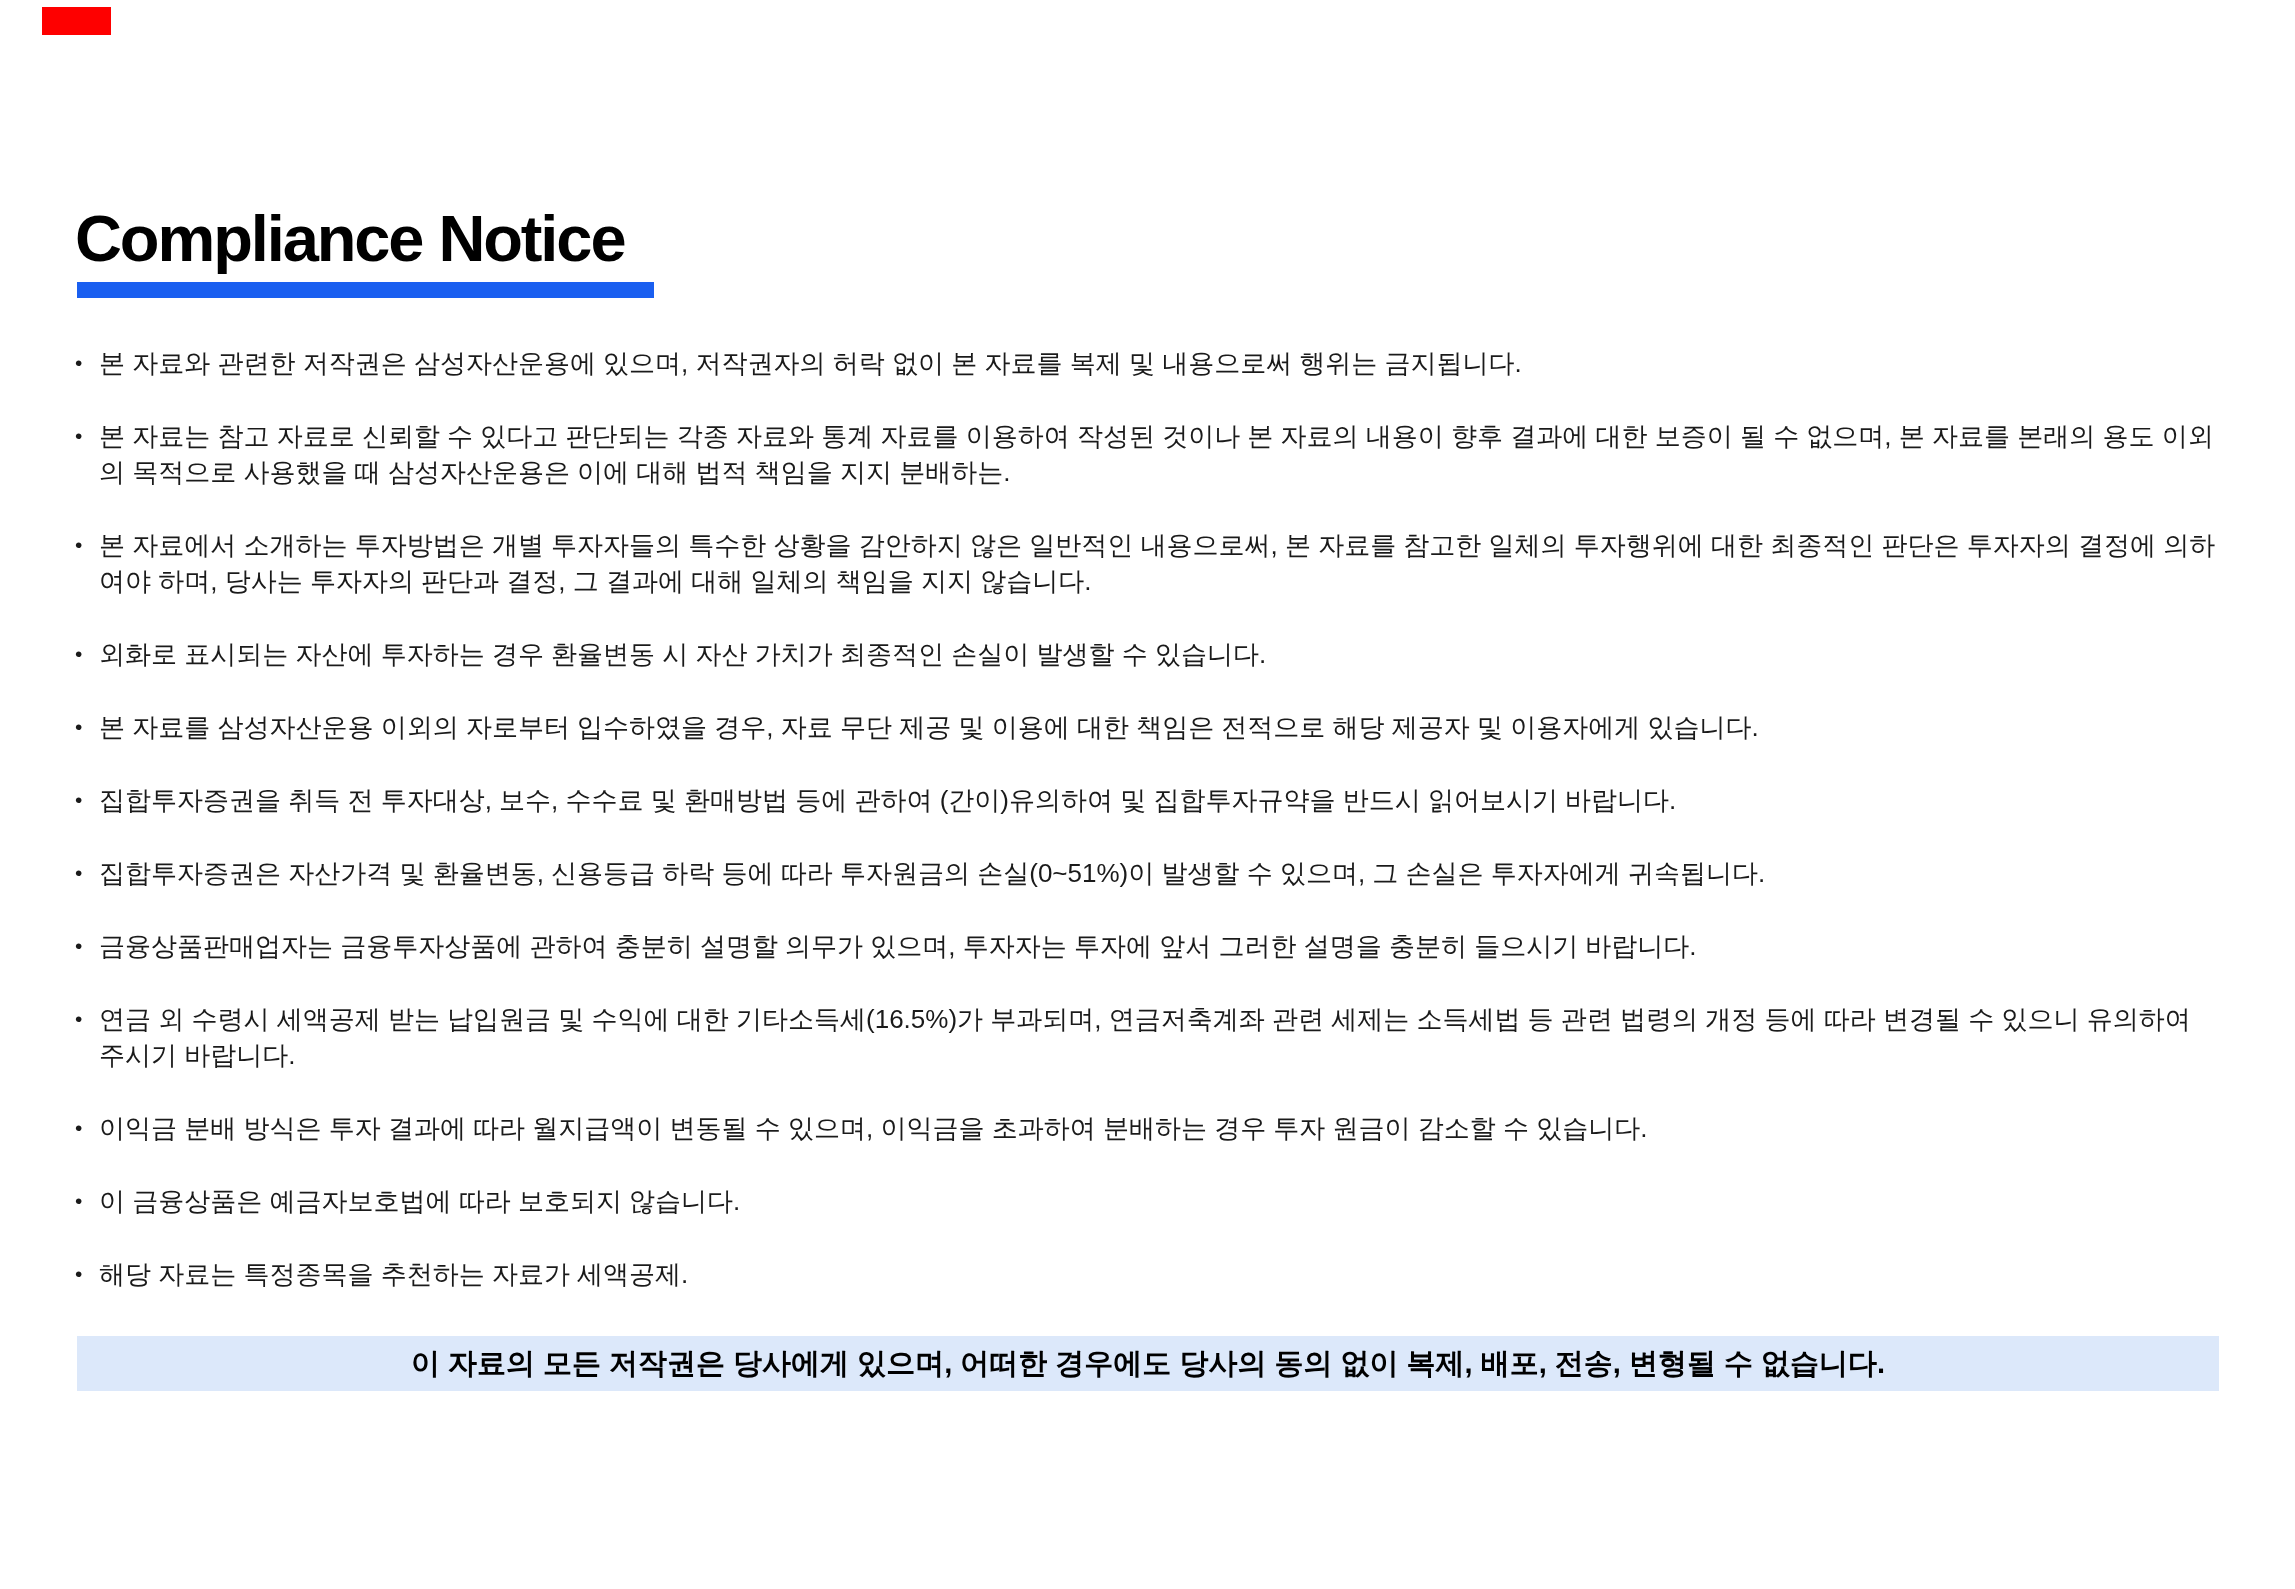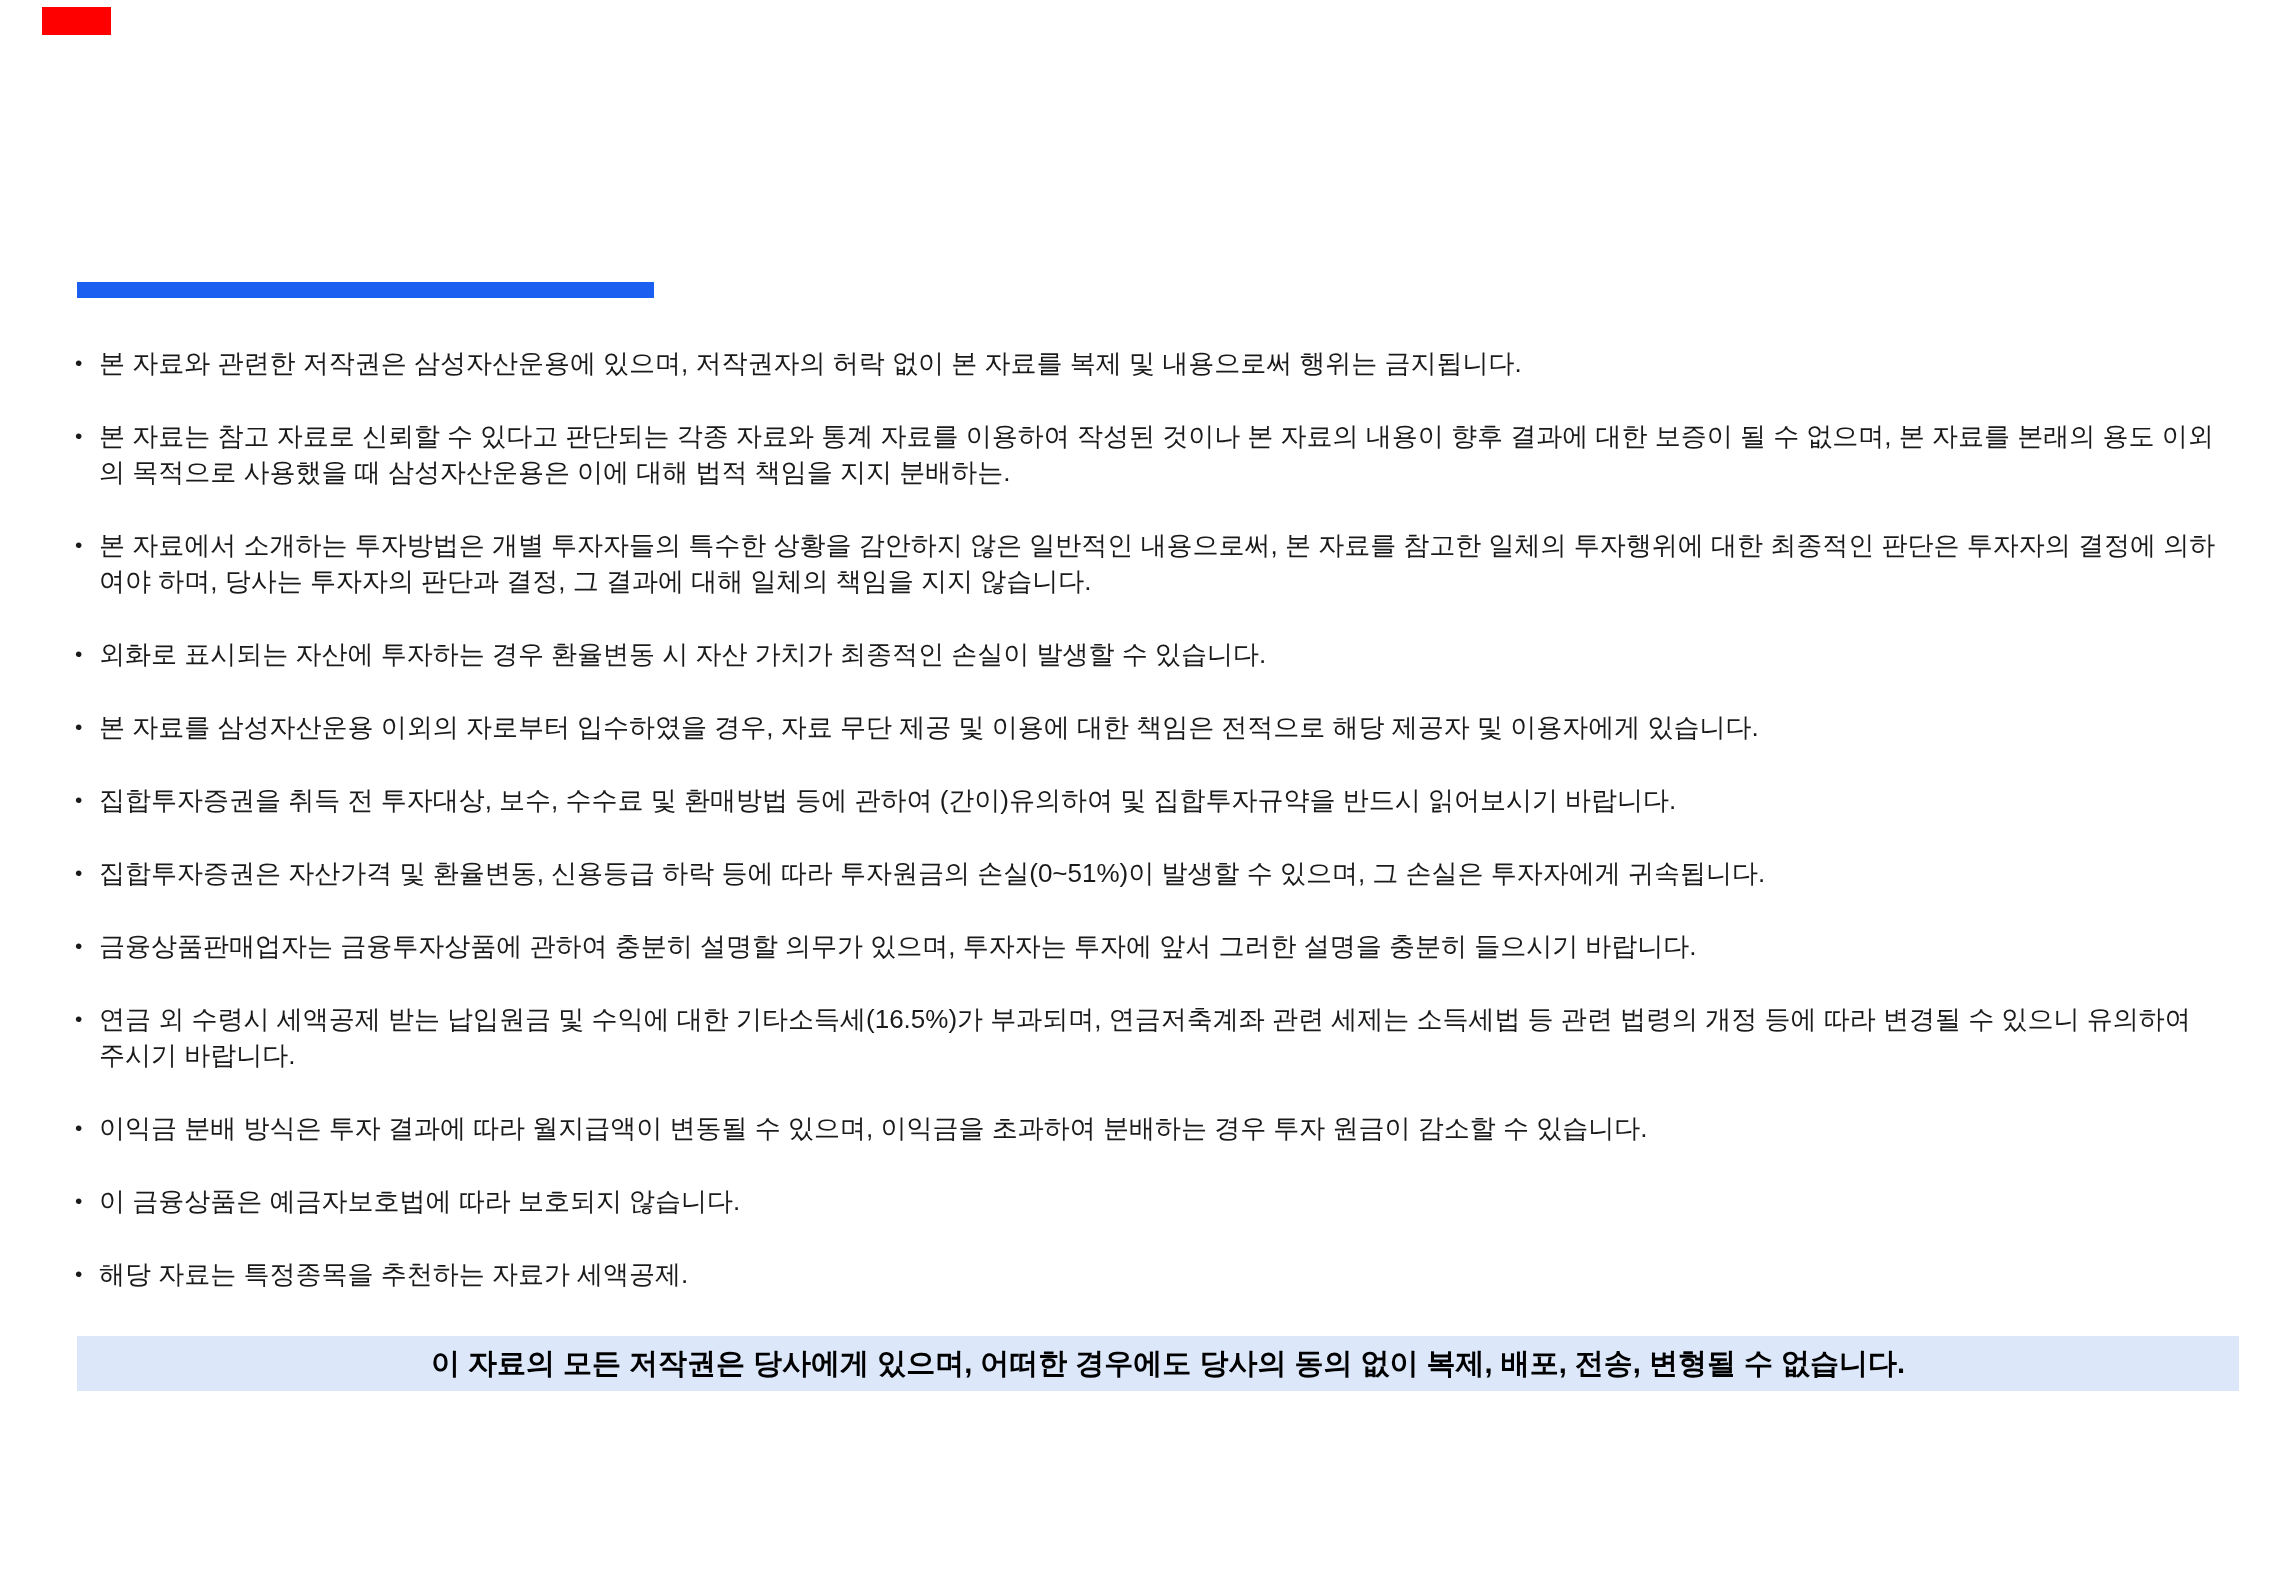--- a/index.html
+++ b/index.html
@@ -59,36 +59,36 @@
   }
   .footer-banner {
     position: absolute;
     left: 77px;
     top: 1336px;
     width: 2142px;
     height: 55px;
     display: flex;
     align-items: center;
     justify-content: center;
-    padding-left: 20px;
   }
   .footer-banner .footer-text {
     font-size: 29px;
     font-weight: bold;
     color: #000000;
     white-space: nowrap;
   }
 </style>
 </head>
 <body>
 
 <div id="canvas">
 
   <div class="corner-mark" style="background: rgb(254, 0, 0);"></div>
 
+  <div class="page-title">Compliance Notice</div>
   <div class="title-underline" style="background: rgb(26, 95, 240);"></div>
 
   <div class="bullets">
     <div class="bullet">
       <span class="dot">•</span>
       <span class="txt">본 자료와 관련한 저작권은 삼성자산운용에 있으며, 저작권자의 허락 없이 본 자료를 복제 및 내용으로써 행위는 금지됩니다.</span>
     </div>
     <div class="bullet">
       <span class="dot">•</span>
       <span class="txt">본 자료는 참고 자료로 신뢰할 수 있다고 판단되는 각종 자료와 통계 자료를 이용하여 작성된 것이나 본 자료의 내용이 향후 결과에 대한 보증이 될 수 없으며, 본 자료를 본래의 용도 이외의 목적으로 사용했을 때 삼성자산운용은 이에 대해 법적 책임을 지지 분배하는.</span>

